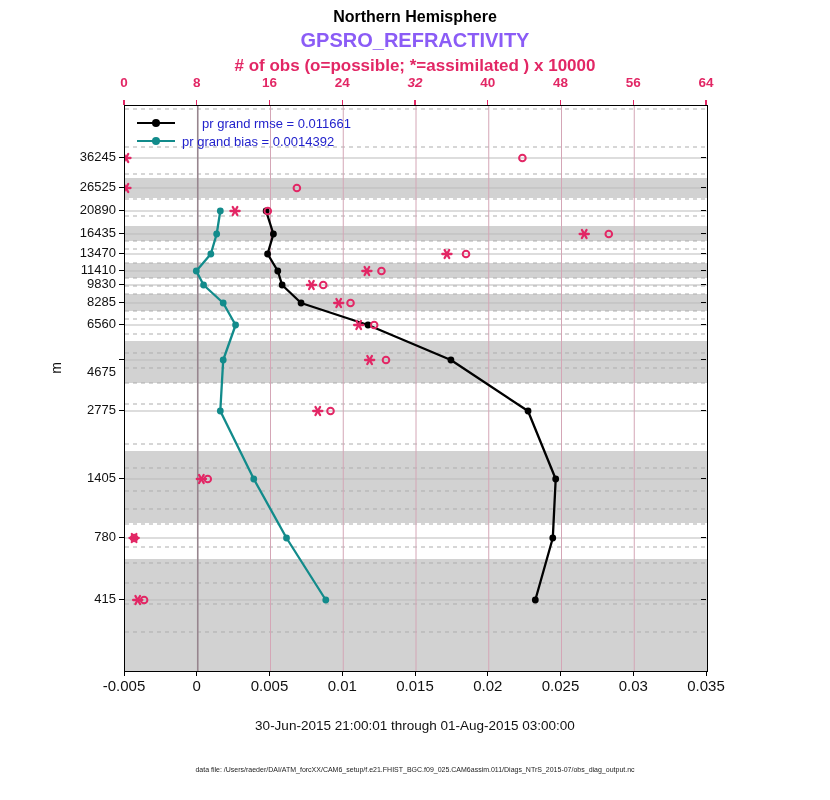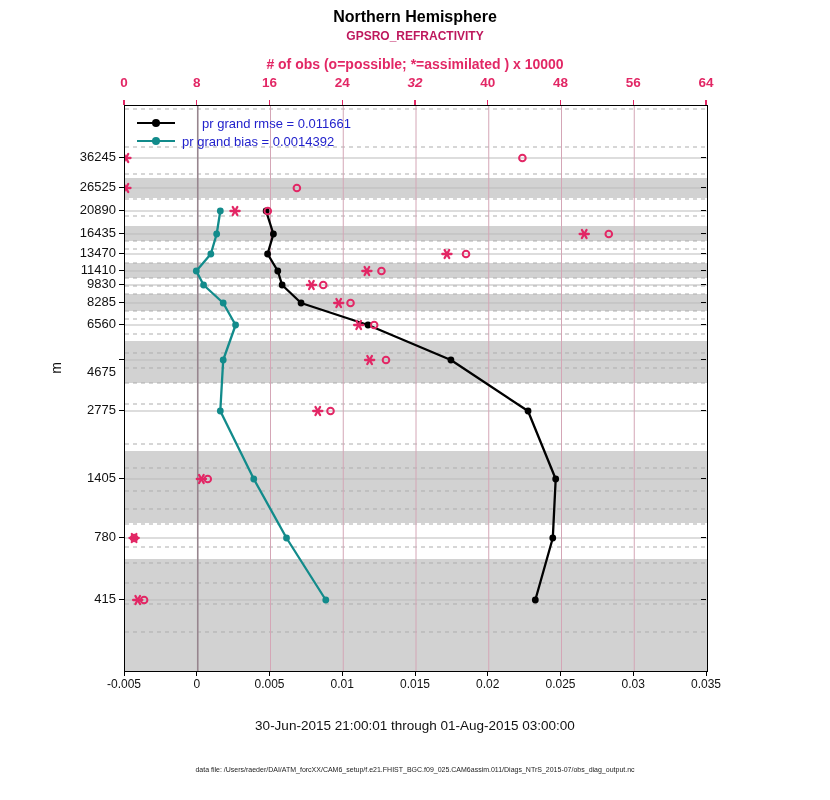--- a/index.html
+++ b/index.html
@@ -1,23 +1,23 @@
 <!DOCTYPE html>
 <html><head>
 <meta charset="utf-8">
 <style>
   html,body{margin:0;padding:0;background:#fff;}
   .stage{position:relative;width:830px;height:800px;background:#fff;
          font-family:"Liberation Sans",sans-serif;overflow:hidden;}
   .abs{position:absolute;}
   .title1{left:0;width:830px;top:8px;text-align:center;font-size:16px;font-weight:bold;color:#000;}
-  .title2{left:0;width:830px;top:29px;text-align:center;font-size:12px;font-weight:bold;color:#be185d;}
-  .obslabel{left:0;width:830px;top:56px;text-align:center;font-size:14px;font-weight:600;}
+  .title2{left:0;width:830px;top:29px;text-align:center;font-size:20px;font-weight:bold;color:#8b5cf6;}
+  .obslabel{left:0;width:830px;top:56px;text-align:center;font-size:17px;font-weight:600;}
   .toptick-label{top:75px;width:60px;margin-left:-30px;text-align:center;font-size:13.5px;font-weight:bold;}
-  .bottick-label{top:677px;width:70px;margin-left:-35px;text-align:center;font-size:12px;color:#111;}
+  .bottick-label{top:677px;width:70px;margin-left:-35px;text-align:center;font-size:15px;color:#111;}
   .ylab{width:80px;text-align:right;font-size:13px;color:#111;margin-top:-8px;}
   .mlabel{left:50px;top:360px;font-size:14px;color:#111;transform:rotate(-90deg);}
   .xlabel{left:0;width:830px;top:699px;text-align:center;font-size:13.5px;color:#111;}
   .datelabel{left:0;width:830px;top:718px;text-align:center;font-size:13.5px;color:#111;}
   .footer{left:0;width:830px;top:766px;text-align:center;font-size:7px;color:#222;}
   .plotbox{left:124px;top:105px;width:582px;height:565px;border:1px solid #000;box-sizing:content-box;}
   .tick{background:#000;}
   .legend-row{position:absolute;height:16px;display:flex;align-items:center;}
   .legend-line{position:relative;width:38px;height:2.5px;}
   .legend-dot{position:absolute;left:15px;top:-2.8px;width:8px;height:8px;border-radius:50%;}

